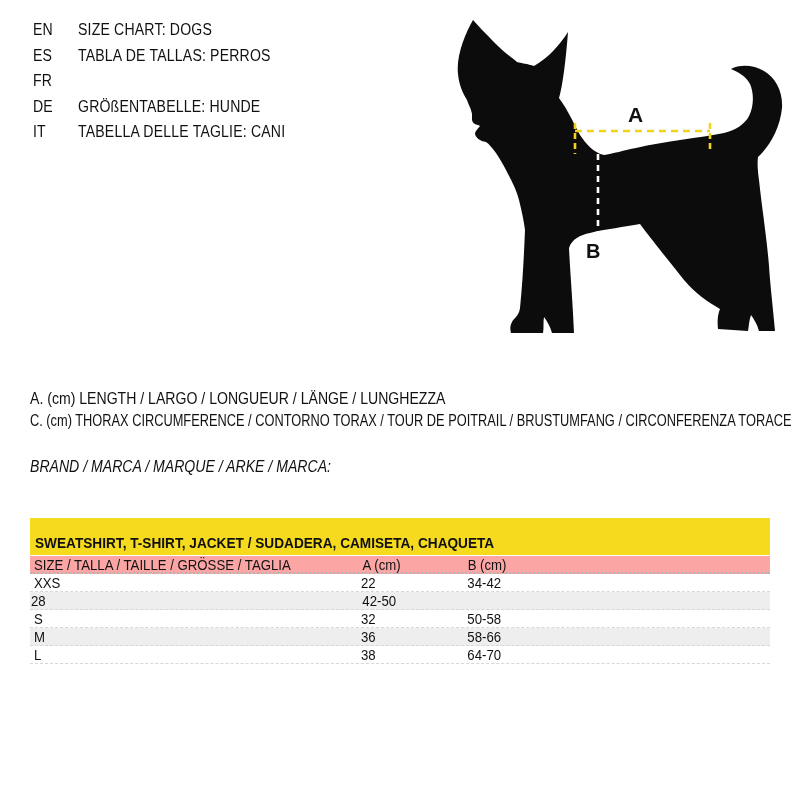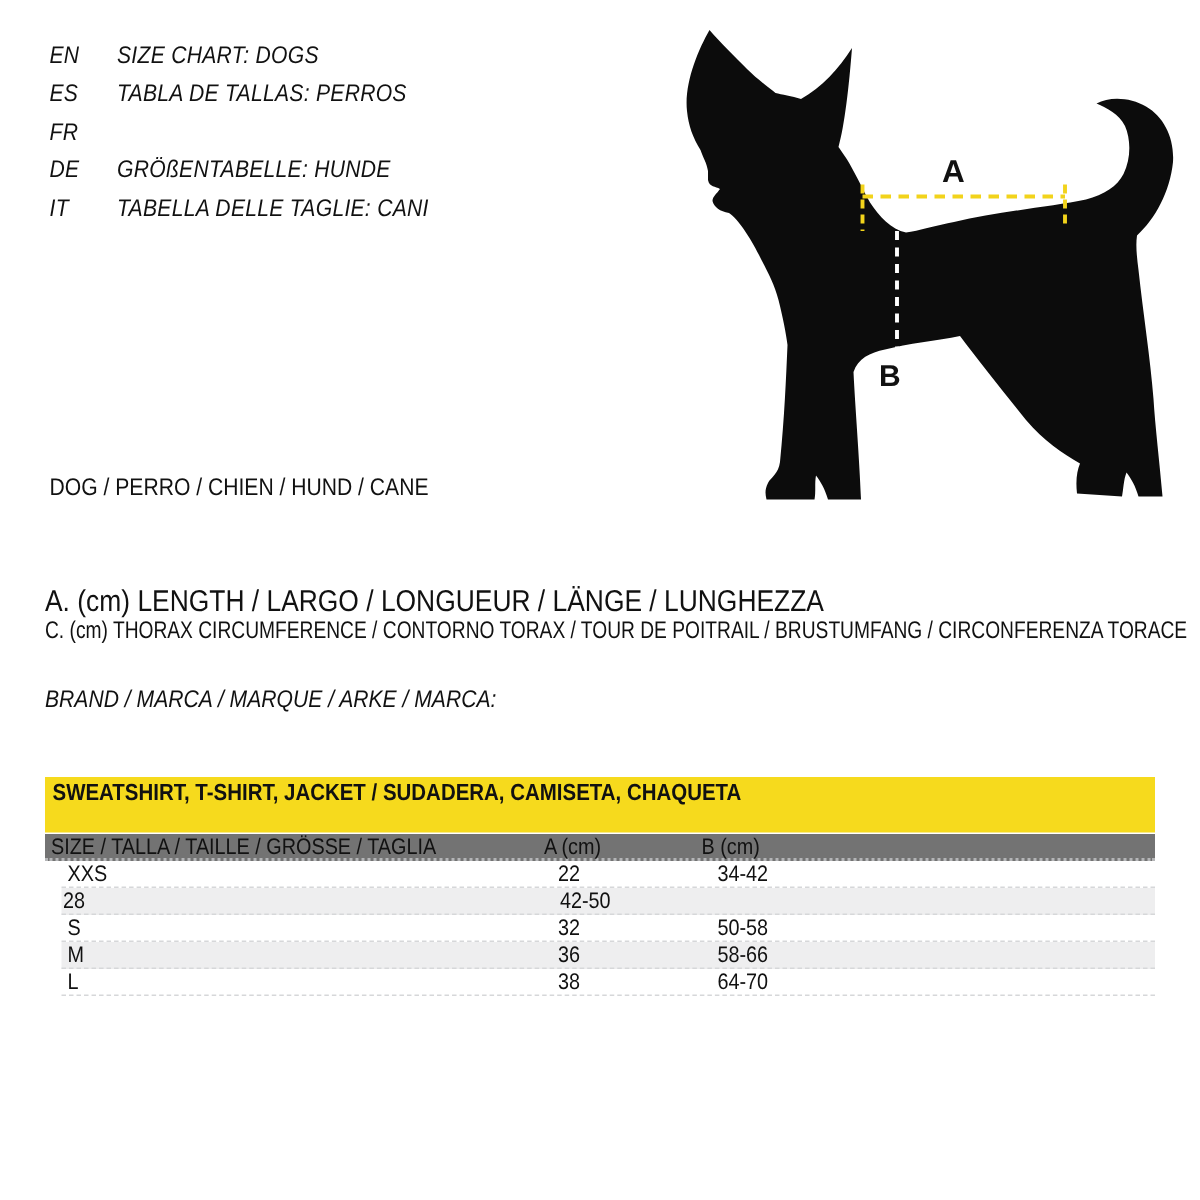--- a/index.html
+++ b/index.html
@@ -7,46 +7,46 @@
   body { font-family:"Liberation Sans","DejaVu Sans",sans-serif; color:#111; }
   .page { position:relative; width:800px; height:800px; background:#fff; overflow:hidden; }
 
   
   .cond   { display:inline-block; transform:scaleX(.88); transform-origin:0 50%; white-space:nowrap; }
   .cond-x { display:inline-block; transform:scaleX(.80); transform-origin:0 50%; white-space:nowrap; }
   .cond-c { display:inline-block; transform:scaleX(.88); transform-origin:50% 50%; white-space:nowrap; }
 
   
   .lang-list { position:absolute; left:33px; top:21px; }
-  .lang-row  { display:flex; height:25.5px; align-items:flex-end; font-size:16px; letter-spacing:.2px;font-style:italic; }
+  .lang-row  { display:flex; height:25.5px; align-items:flex-start; font-size:16px; letter-spacing:.2px; }
   .lang-code { width:45px; }
   .lang-code .cond, .lang-title .cond { font-weight:500; }
 
   
   .dog-figure { position:absolute; left:440px; top:8px; width:360px; height:330px; }
   .dog-figure svg { position:absolute; left:0; top:0; }
   .measure-label { position:absolute; font-weight:700; color:#111; }
   .measure-label.a { left:188px; top:95px;  font-size:21px; }
   .measure-label.b { left:146px; top:232px; font-size:20px; }
 
   
   .species  { position:absolute; left:33px; top:317px; font-size:16px; }
-  .legend-a { position:absolute; left:30px; top:390px; font-size:20px; }
+  .legend-a { position:absolute; left:30px; top:390px; font-size:16px; }
   .legend-c { position:absolute; left:30px; top:412px; font-size:16px; }
   .brand    { position:absolute; left:30px; top:458px; font-size:16px;font-style:italic; }
 
   
   .size-table { position:absolute; left:30px; top:518px; width:740px; }
-  .t-title { background:#F6DA1D; height:37px; padding:2px 0 0 5px; }
+  .t-title { background:#F6DA1D; height:37px; padding:16px 0 0 5px; }
   .t-title .tl { display:block; height:17px; line-height:17px; font-size:15.5px; font-weight:700; }
   .t-row  { display:grid; grid-template-columns:330px 105px 145px auto; align-items:center; height:18px; font-size:15px; }
-  .t-head { background:#737373; margin-top:1px; border-bottom:2px dotted #b4b5b7; }
+  .t-head { background:#fca5a5; margin-top:1px; border-bottom:2px dotted #b4b5b7; }
   .t-row .c1 { padding-left:4px; text-align:left; }
   .t-row .c2, .t-row .c3 { text-align:left; }
-  .t-body .t-row { border-bottom:1px dashed #d6d7d9;margin-left:11px; }
+  .t-body .t-row { border-bottom:1px dashed #d6d7d9; }
   .t-body .t-row:nth-child(even) { background:#EEEEEF; }
 </style>
 </head>
 <body>
 
 <div class="page">
 
   <div class="lang-list">
     <div class="lang-row">
       <span class="lang-code"><span class="cond">EN</span></span>
@@ -125,21 +125,20 @@
         <line x1="270" y1="115" x2="270" y2="144" stroke-dasharray="6 4"></line>
       </g>
       <g stroke="#FFFFFF" stroke-width="2.6" fill="none">
         <line x1="158" y1="146" x2="158" y2="227" stroke-dasharray="6 5"></line>
       </g>
     </svg>
     <div class="measure-label a">A</div>
     <div class="measure-label b">B</div>
   </div>
 
-  <div class="species"><span class="cond">DOG / PERRO / CHIEN / HUND / CANE</span></div>
 
   <div class="legend-a"><span class="cond">A. (cm) LENGTH / LARGO / LONGUEUR / LÄNGE / LUNGHEZZA</span></div>
   <div class="legend-c"><span class="cond-x">C. (cm) THORAX CIRCUMFERENCE / CONTORNO TORAX / TOUR DE POITRAIL / BRUSTUMFANG / CIRCONFERENZA TORACE</span></div>
   <div class="brand"><span class="cond">BRAND / MARCA / MARQUE / ARKE / MARCA:</span></div>
 
   <div class="size-table">
     <div class="t-title">
       <span class="tl"><span class="cond">SWEATSHIRT, T-SHIRT, JACKET / SUDADERA, CAMISETA, CHAQUETA</span></span>
     </div>
     <div class="t-row t-head">

